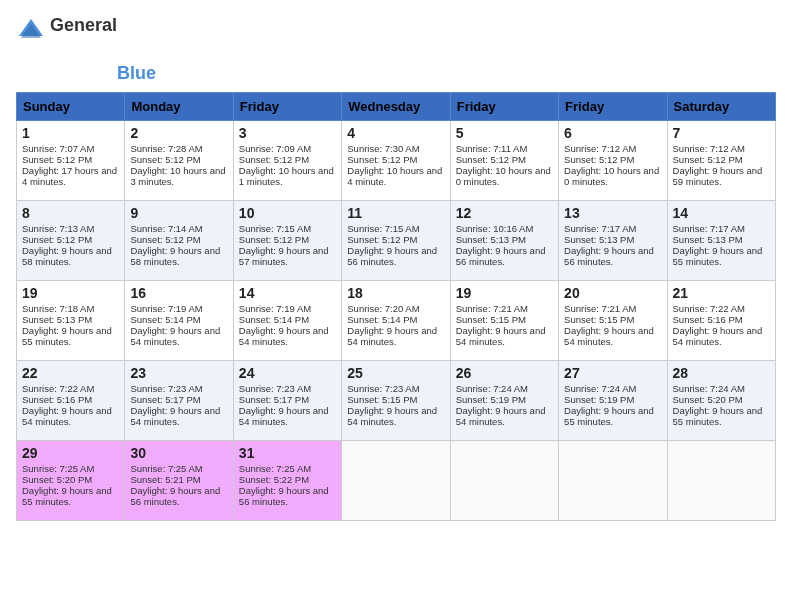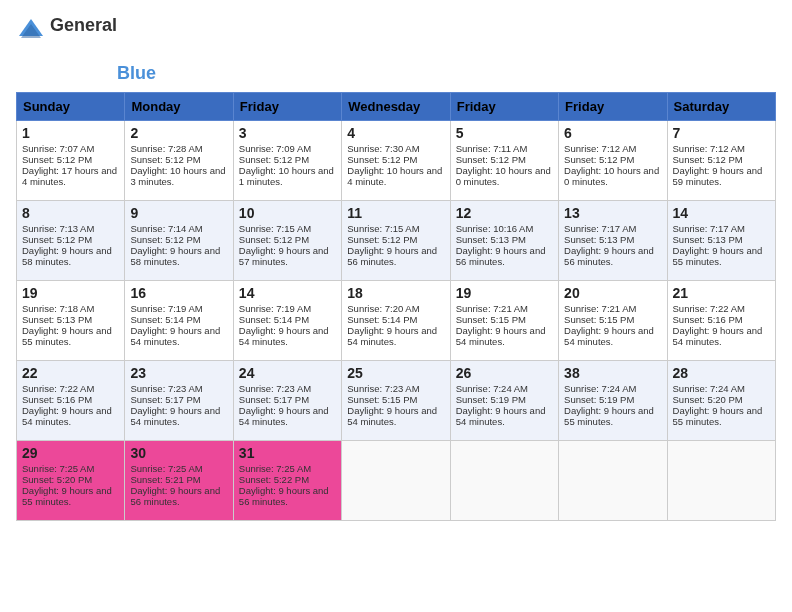--- a/index.html
+++ b/index.html
@@ -65,21 +65,21 @@
     .calendar-table td {
       vertical-align: top;
       border: 1px solid #ccc;
       padding: 4px 5px;
       font-size: 9.5px;
       color: #333;
       height: 80px;
       background: #fff;
     }
     .calendar-table tr:last-child td {
-      background: #ec4899;
+      background: #f0abfc;
     }
     .day-number {
       font-size: 14px;
       font-weight: bold;
       color: #222;
       display: block;
       margin-bottom: 2px;
     }
     .cell-empty {
       background: #f9f9f9 !important;
@@ -279,21 +279,21 @@
             <div>Sunset: 5:15 PM</div>
             <div>Daylight: 9 hours and 54 minutes.</div>
           </td>
           <td>
             <span class="day-number">26</span>
             <div>Sunrise: 7:24 AM</div>
             <div>Sunset: 5:19 PM</div>
             <div>Daylight: 9 hours and 54 minutes.</div>
           </td>
           <td>
-            <span class="day-number">38</span>
+            <span class="day-number">27</span>
             <div>Sunrise: 7:24 AM</div>
             <div>Sunset: 5:19 PM</div>
             <div>Daylight: 9 hours and 55 minutes.</div>
           </td>
           <td>
             <span class="day-number">28</span>
             <div>Sunrise: 7:24 AM</div>
             <div>Sunset: 5:20 PM</div>
             <div>Daylight: 9 hours and 55 minutes.</div>
           </td>

